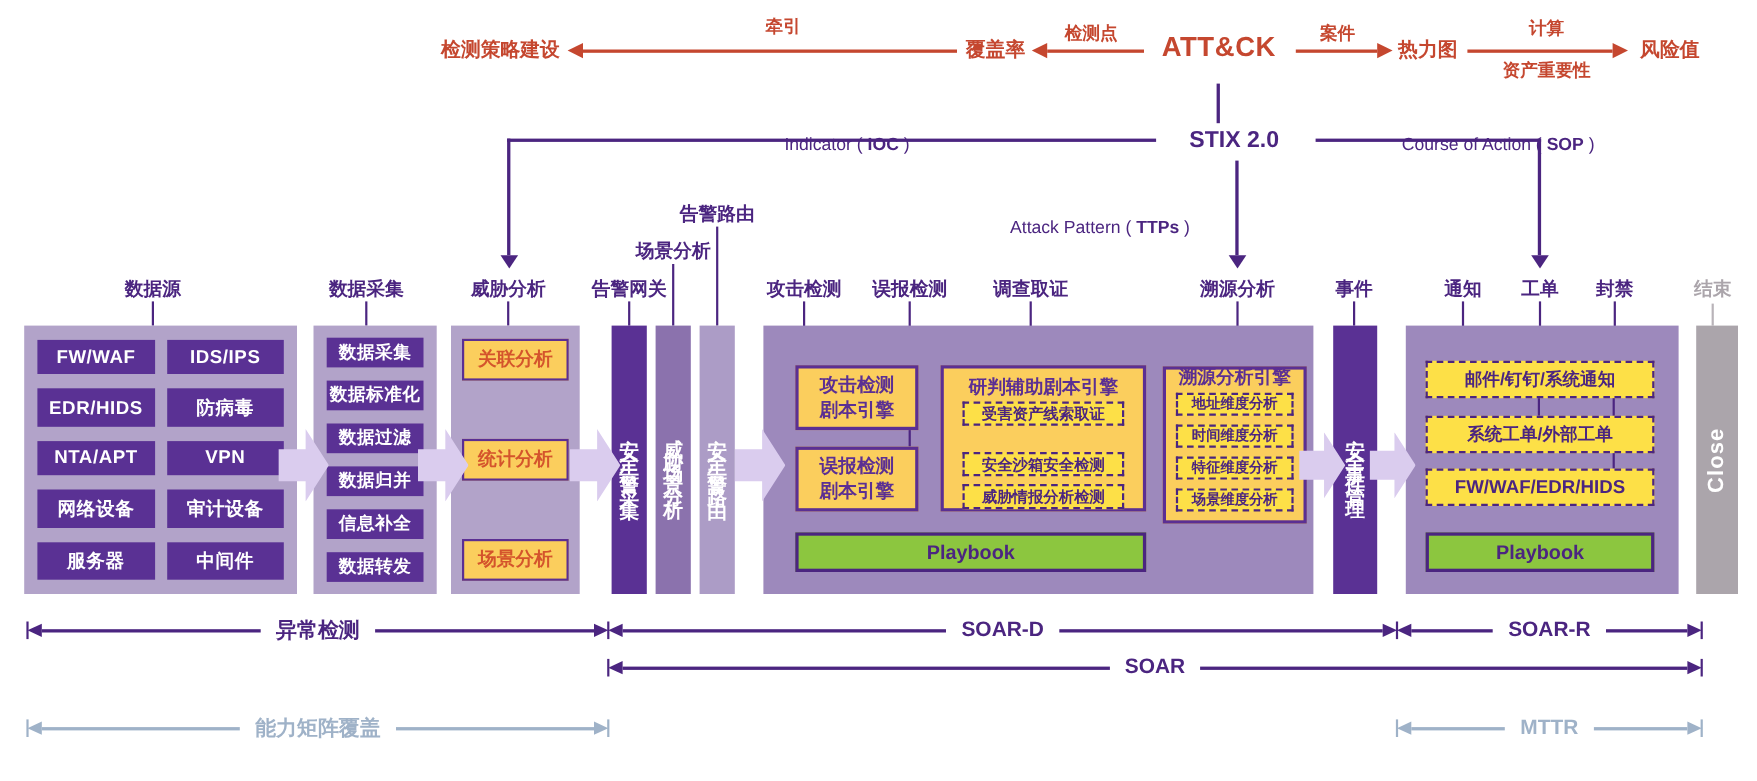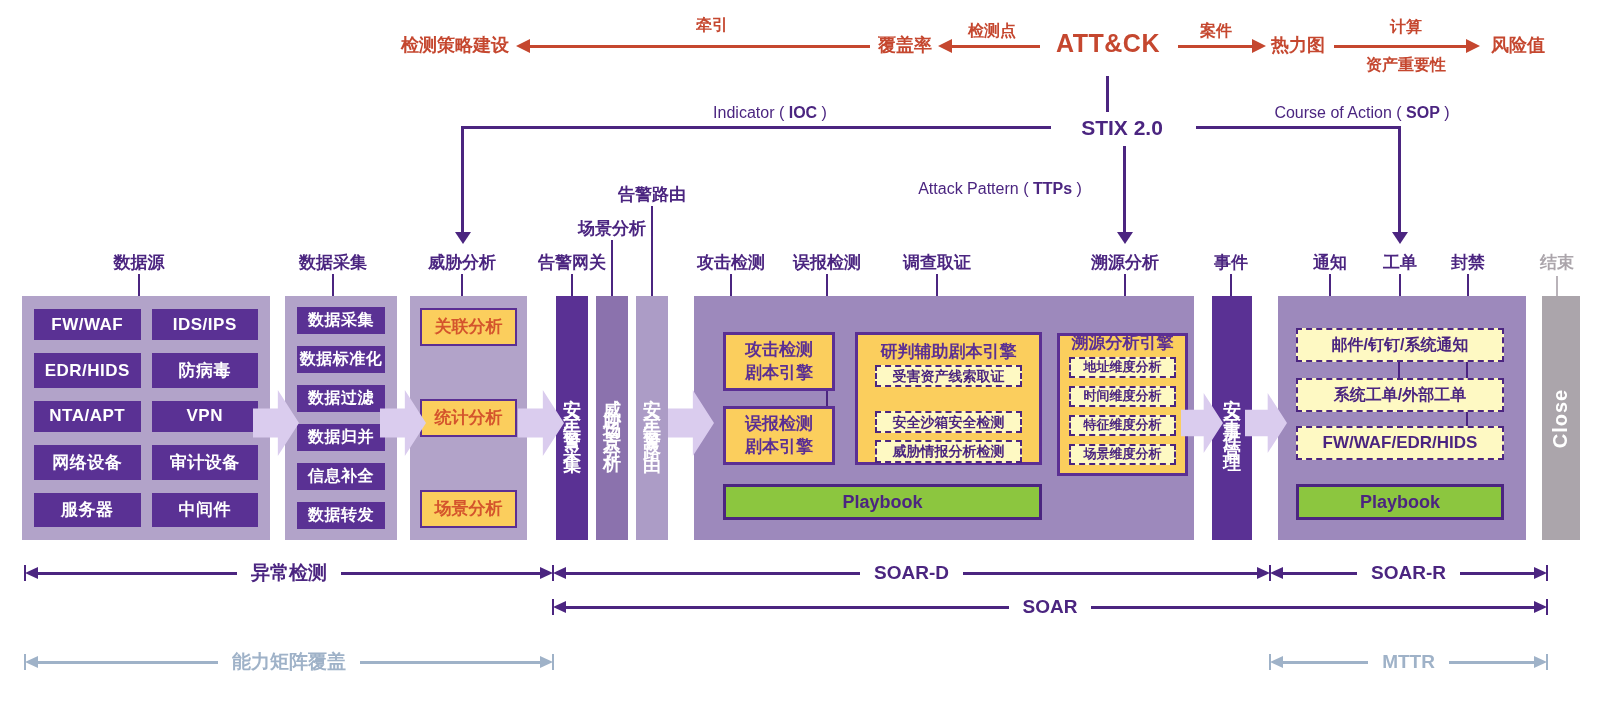--- a/index.html
+++ b/index.html
@@ -5,21 +5,21 @@
   html,body{margin:0;padding:0;background:#fff;}
   #app{position:relative;width:1597px;height:710px;background:#fff;overflow:hidden;
        font-family:"Liberation Sans","DejaVu Sans",sans-serif;}
   
   .lbl{position:absolute;transform:translateX(-50%);color:#4B2580;font-size:17px;
        font-weight:600;white-space:nowrap;line-height:1.1;}
   .lbl.red{color:#C5472F;}
   .lbl.grayt{color:#ABA5AB;}
   .lbl.big-red{font-size:25px;font-weight:800;color:#C5472F;letter-spacing:.5px;}
   .lbl.stix{font-size:21px;font-weight:800;}
-  .lbl.en{font-size:16px;font-weight:400;}
+  .lbl.en{font-size:16px;font-weight:400;margin-top:19px;}
   .lbl.en b{font-weight:800;}
   
   .rline{position:absolute;height:3px;background:#C5472F;}
   .rah-l{position:absolute;width:0;height:0;border:7px solid transparent;border-left:none;
          border-right:14px solid #C5472F;}
   .rah-r{position:absolute;width:0;height:0;border:7px solid transparent;border-right:none;
          border-left:14px solid #C5472F;}
   .pline-h{position:absolute;height:3px;background:#4B2580;}
   .pline-v{position:absolute;width:3px;background:#4B2580;}
   .pah-d{position:absolute;width:0;height:0;border:8px solid transparent;border-bottom:none;
@@ -36,21 +36,21 @@
         justify-content:center;font-size:17px;letter-spacing:.5px;}
   .col-flex{display:flex;flex-direction:column;justify-content:space-between;
             padding:11px 12px;height:100%;box-sizing:border-box;}
   .col-flex .dbox{height:27px;font-size:16px;}
   .ybox{background:#FBCE5D;border:2px solid #5B2F93;color:#D4542C;font-weight:700;
         display:flex;align-items:center;justify-content:center;font-size:17px;
         text-align:center;line-height:1.25;box-sizing:border-box;}
   .ybox2{position:absolute;background:#FBCE5D;border:3px solid #5B2F93;color:#5B2F93;
          font-weight:700;font-size:17px;display:flex;flex-direction:column;align-items:center;
          justify-content:center;text-align:center;line-height:1.3;box-sizing:border-box;}
-  .dashbox{background:#fef9c3;border:2px dashed #4B2580;color:#4B2580;font-weight:700;
+  .dashbox{background:#fde047;border:2px dashed #4B2580;color:#4B2580;font-weight:700;
            display:flex;align-items:center;justify-content:center;box-sizing:border-box;
            white-space:nowrap;}
   .playbook{position:absolute;background:#8CC63F;border:3px solid #4B2580;color:#4B2580;
             font-weight:800;font-size:18px;display:flex;align-items:center;justify-content:center;
             box-sizing:border-box;}
   
   .vbar{position:absolute;top:296px;height:244px;width:32px;color:#fff;font-weight:700;
         font-size:18px;display:flex;align-items:center;justify-content:center;}
   .vbar span{writing-mode:vertical-rl;letter-spacing:11px;}
   .bar-dark{background:#5A3194;}

